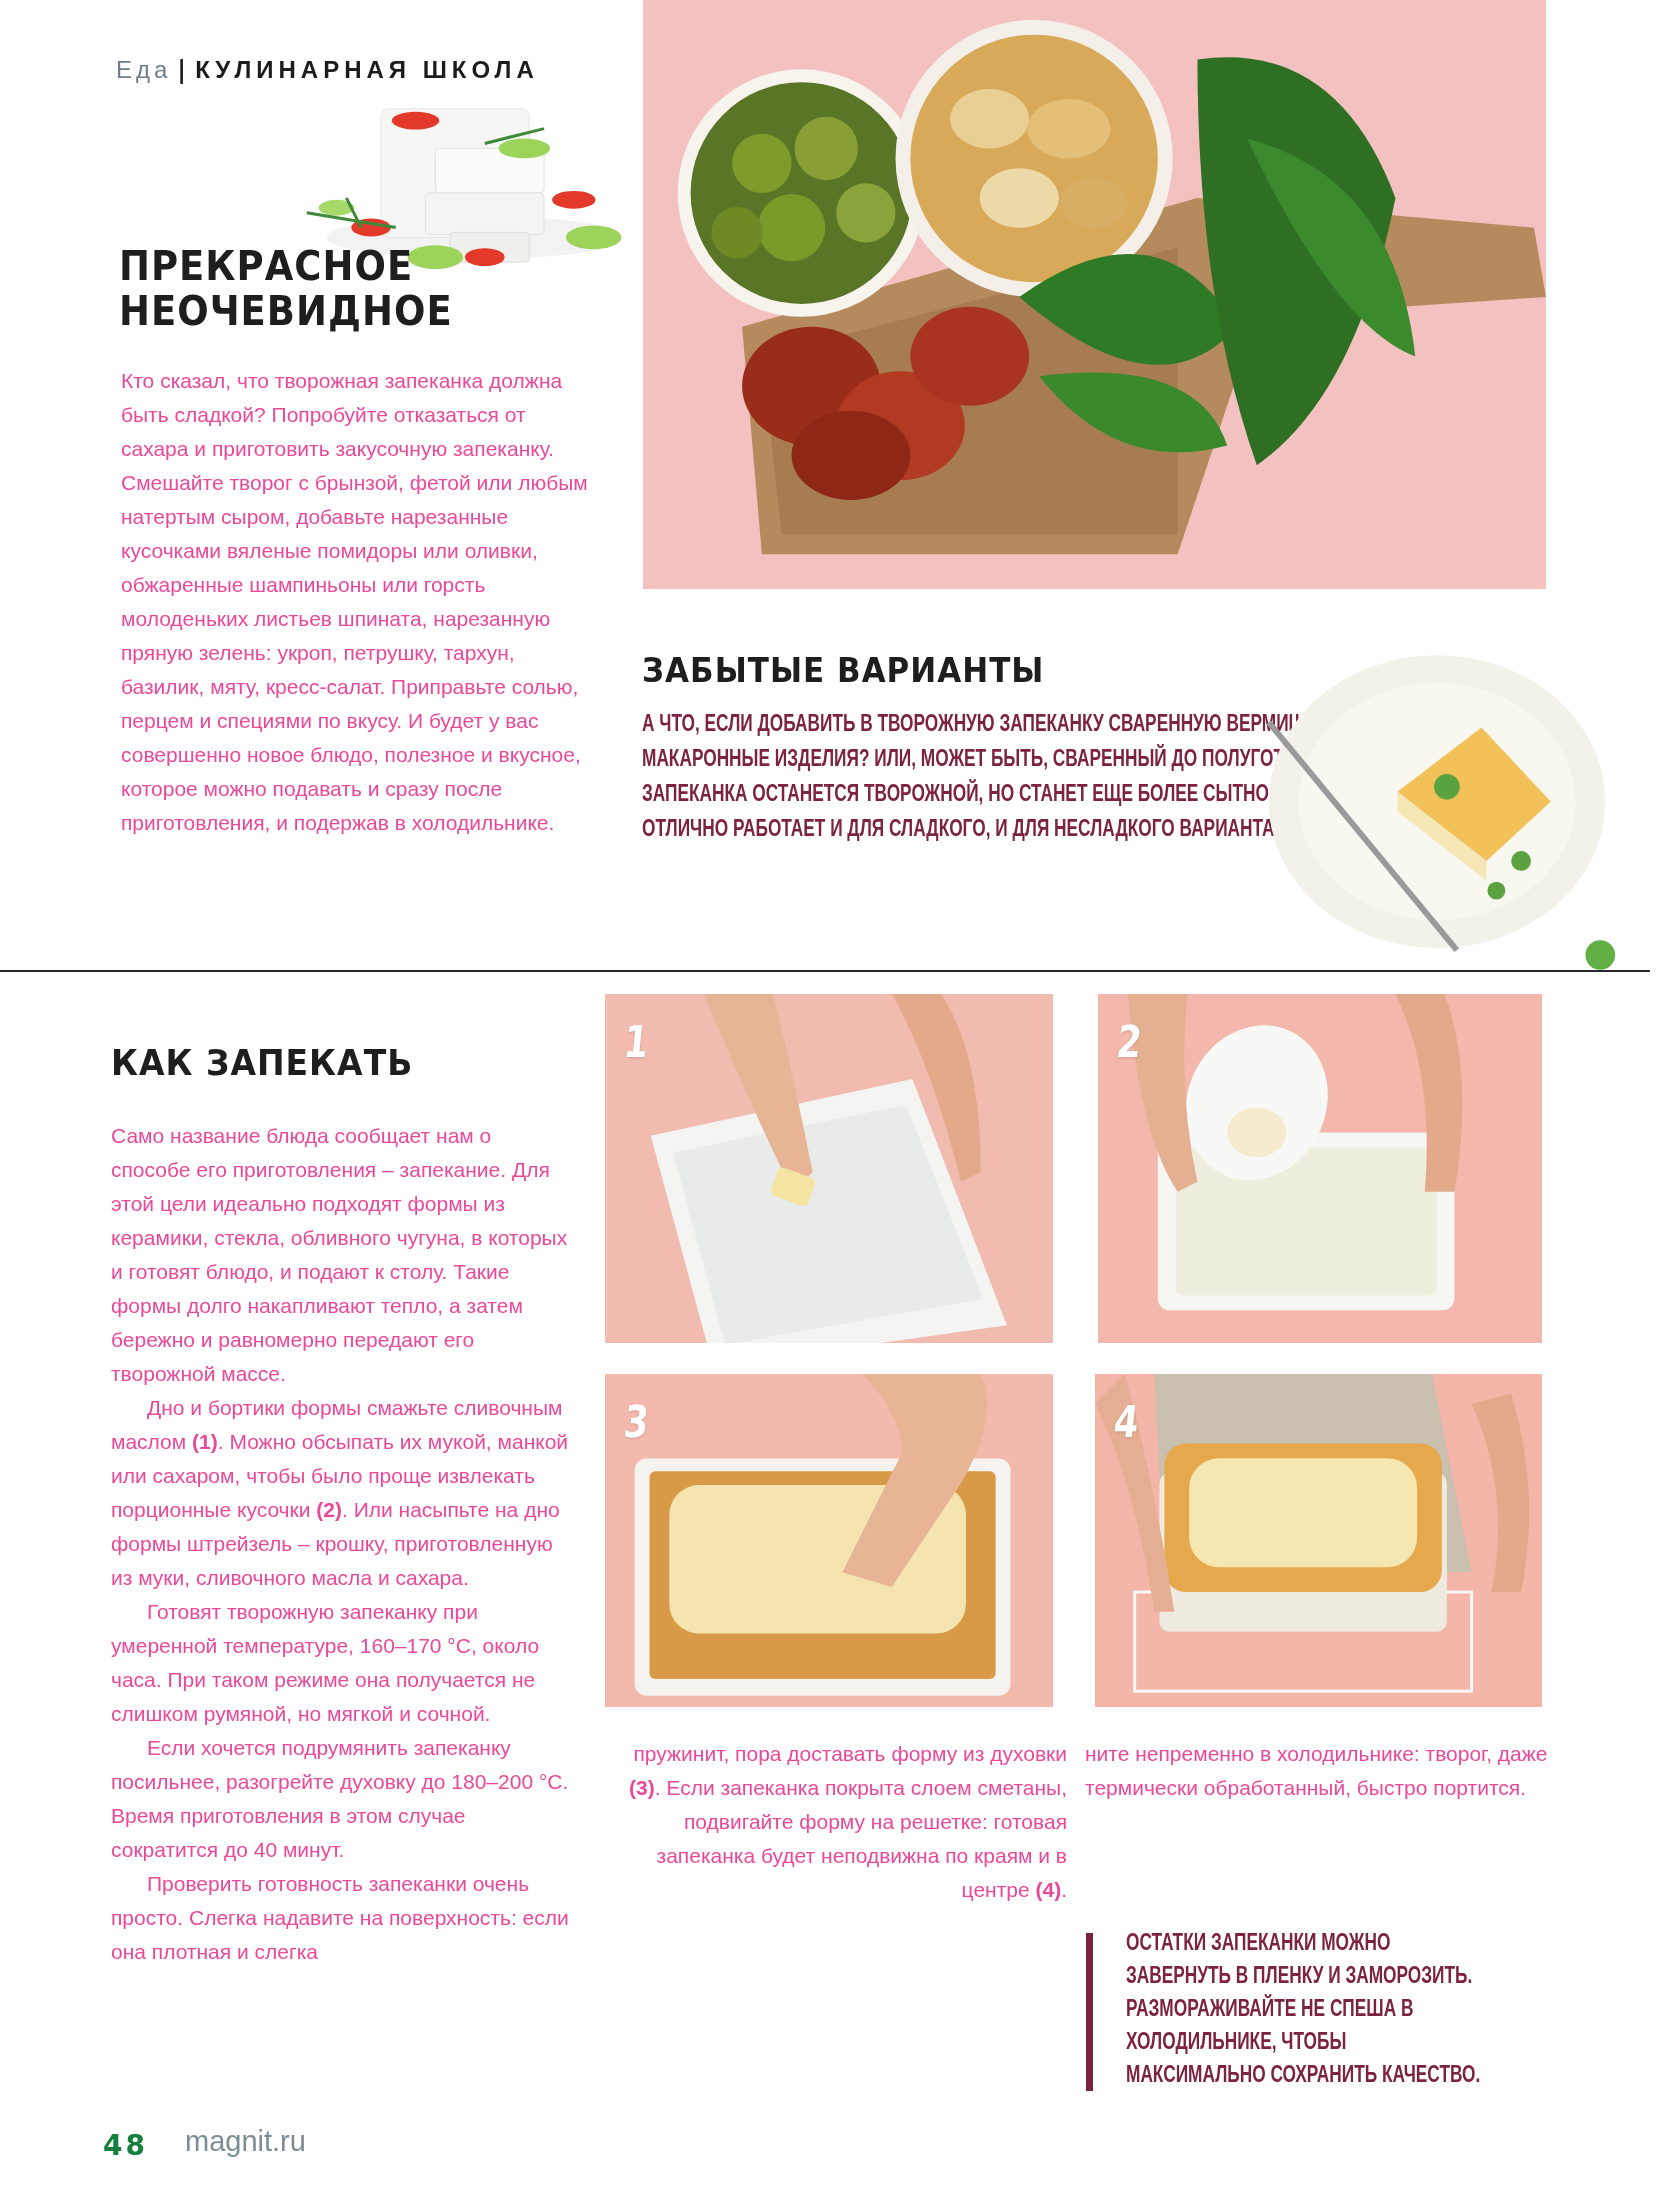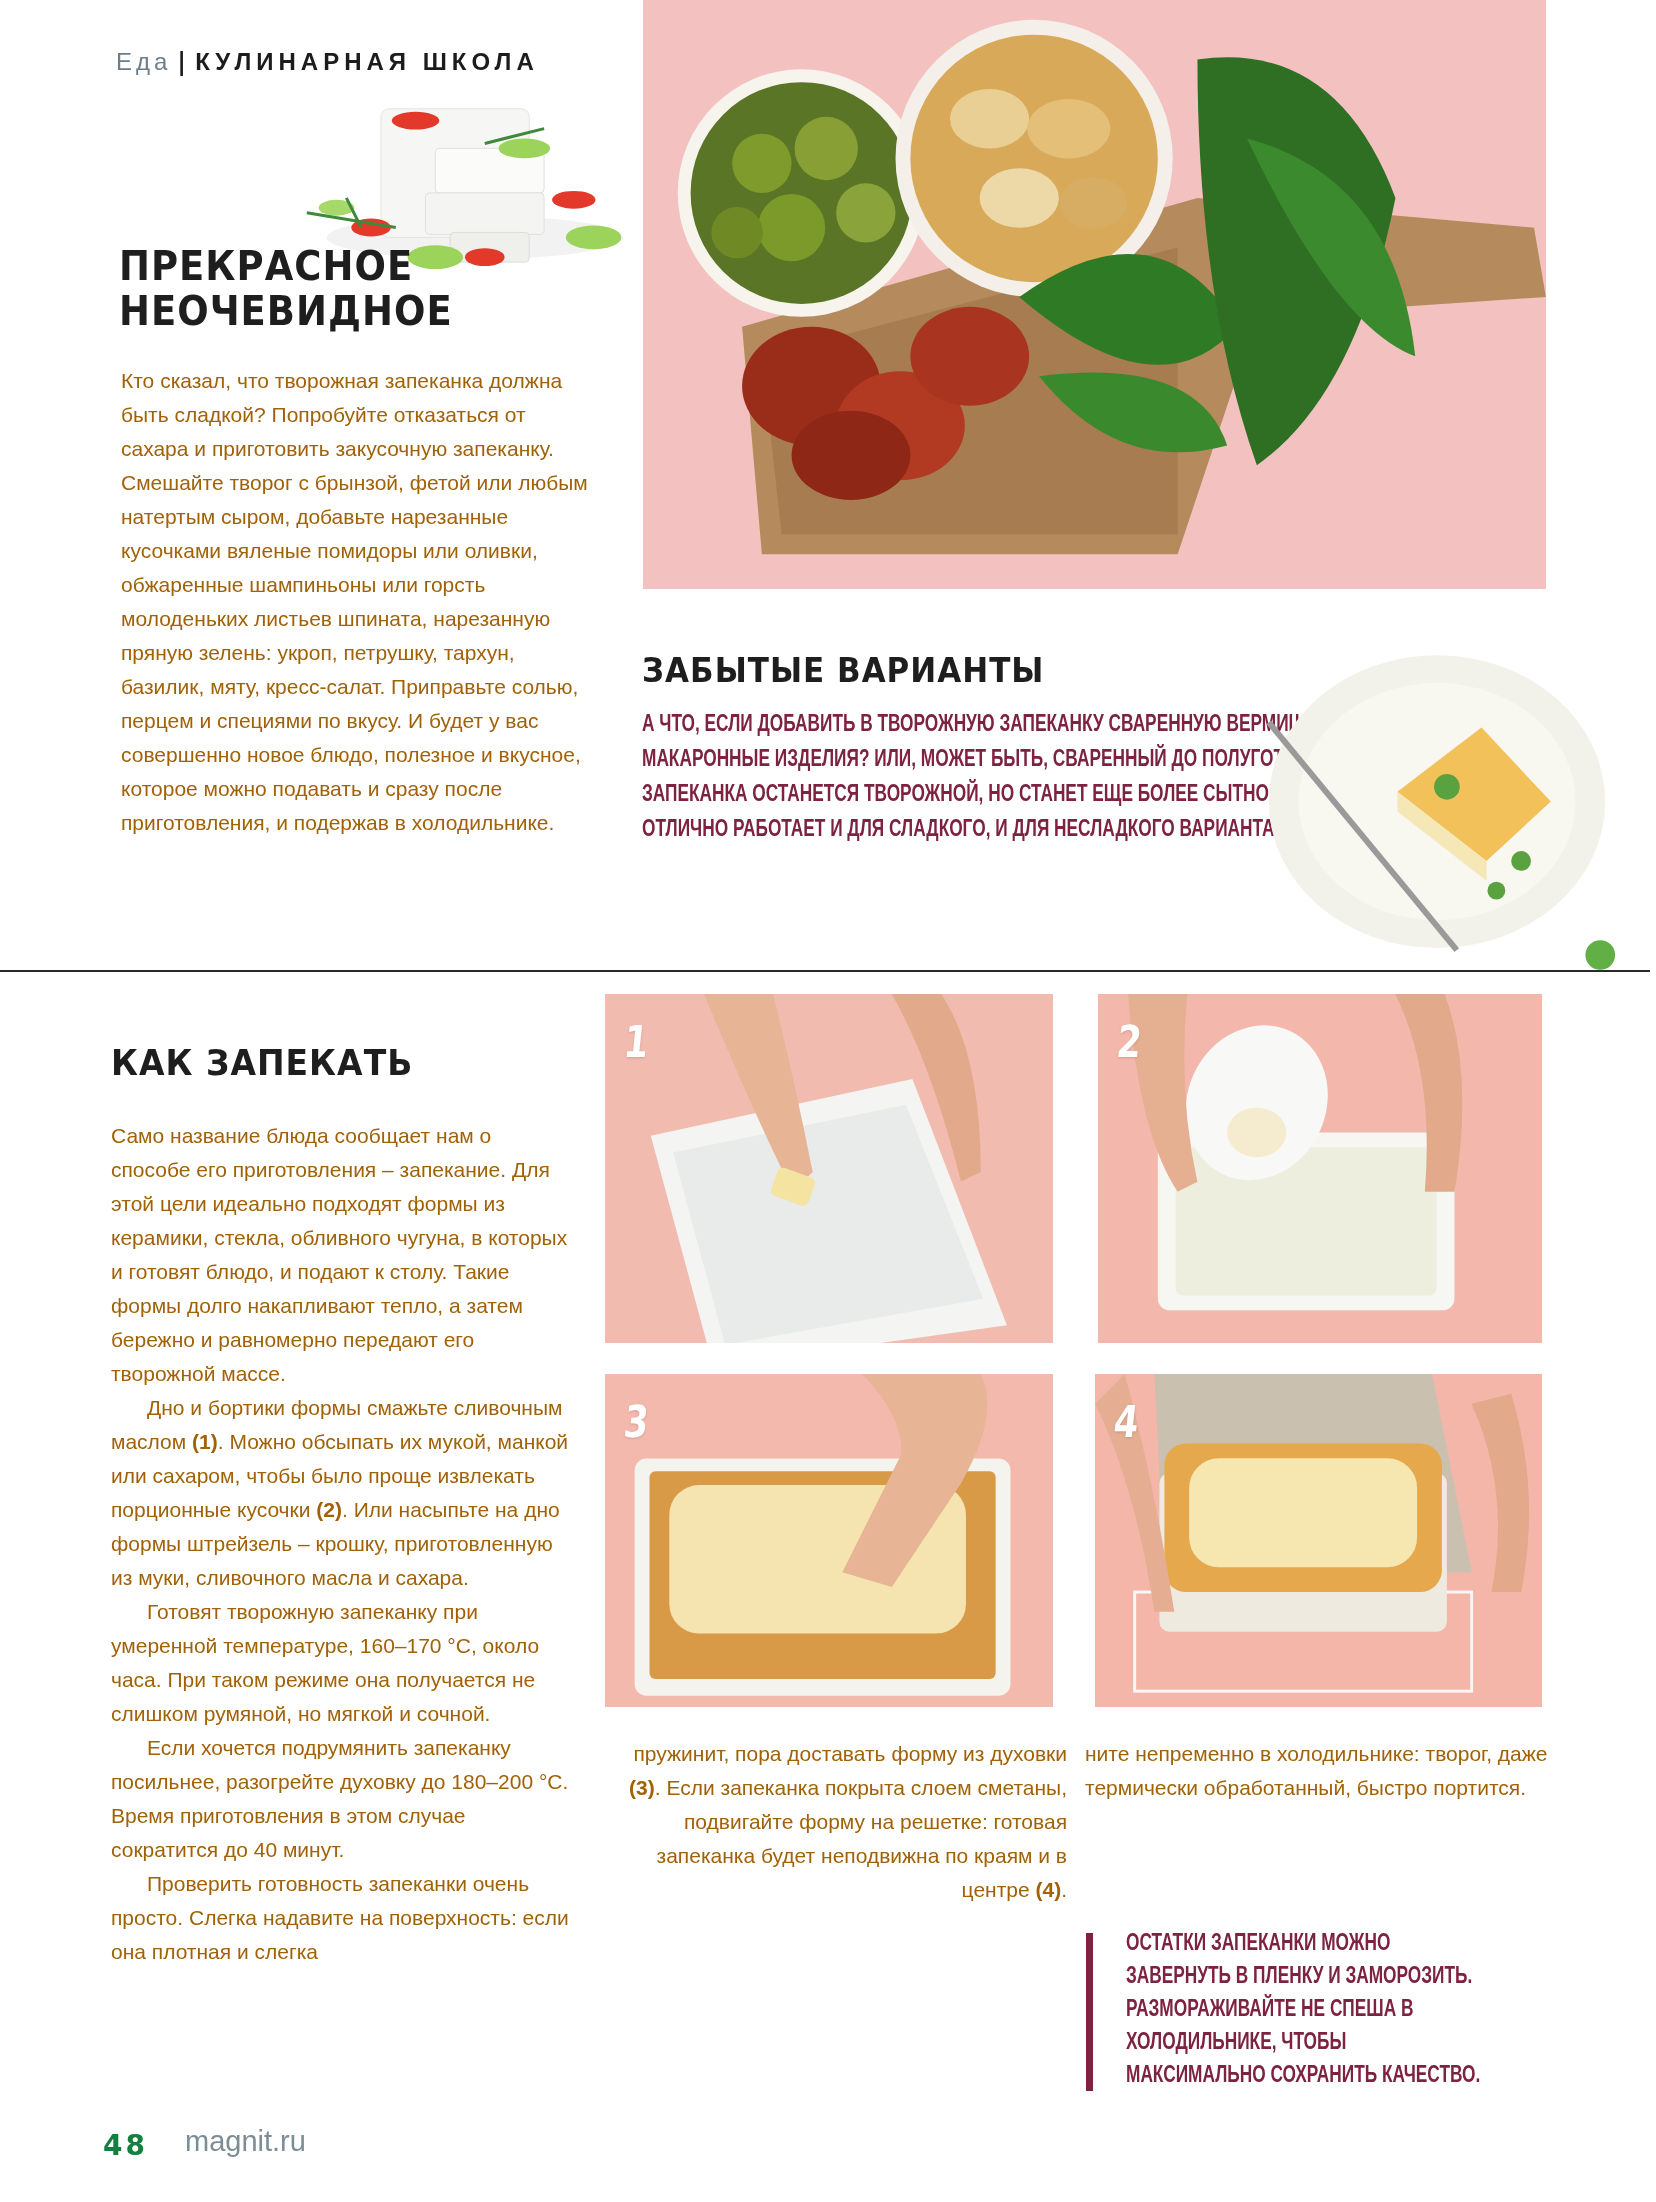--- a/index.html
+++ b/index.html
@@ -2,33 +2,33 @@
 <html><head>
 <meta charset="utf-8">
 <style>
   * { box-sizing: border-box; margin: 0; padding: 0; }
   html, body { width: 1656px; height: 2203px; background: #ffffff; overflow: hidden; }
   body { position: relative; font-family: "DejaVu Sans", sans-serif; color: #2a2a2a; }
 
   .abs { position: absolute; }
 
   
-  .header { left: 116px; top: 46px; font-size: 24px; letter-spacing: 3px; white-space: nowrap; line-height: 32px; }
+  .header { left: 116px; top: 54px; font-size: 24px; letter-spacing: 3px; white-space: nowrap; line-height: 32px; }
   .header .section { color: #6e7e88; font-family: "Liberation Sans", sans-serif; font-weight: 300; letter-spacing: 4px; }
   .header .sep { color: #1c1c1c; font-weight: bold; margin: 0 6px; }
   .header .rubric { color: #1c1c1c; font-family: "Liberation Sans", sans-serif; font-weight: bold; letter-spacing: 5px; }
 
   
   .grunge { font-family: "DejaVu Sans", sans-serif; font-weight: bold; color: #1e1e1e; text-transform: uppercase; letter-spacing: 1px; transform: scaleY(1.08); transform-origin: left top; }
   .h-main { left: 119px; top: 244px; font-size: 37px; line-height: 42px; width: 455px; }
   .h-forgotten { left: 642px; top: 649px; font-size: 31px; line-height: 40px; }
   .h-how { left: 111px; top: 1040px; font-size: 33px; line-height: 42px; }
 
   
-  .body-text { font-family: "Liberation Sans", sans-serif; font-size: 21px; line-height: 34px; color: #a16207; }
+  .body-text { font-family: "Liberation Sans", sans-serif; font-size: 21px; line-height: 34px; color: #ec4899; }
   .intro { left: 121px; top: 364px; width: 475px; }
   .col-left { left: 111px; top: 1119px; width: 465px; }
   .col-mid { left: 602px; top: 1737px; width: 465px; text-align: right; }
   .col-right { left: 1085px; top: 1737px; width: 465px; }
   .body-text p { margin: 0; }
   .body-text p.indent { text-indent: 36px; }
   .body-text b { font-weight: bold; }
 
   
   .accent { color: #7d2340; font-family: "Liberation Sans", sans-serif; font-weight: bold; text-transform: uppercase; transform: scaleX(0.72); transform-origin: left top; letter-spacing: 0px; }

